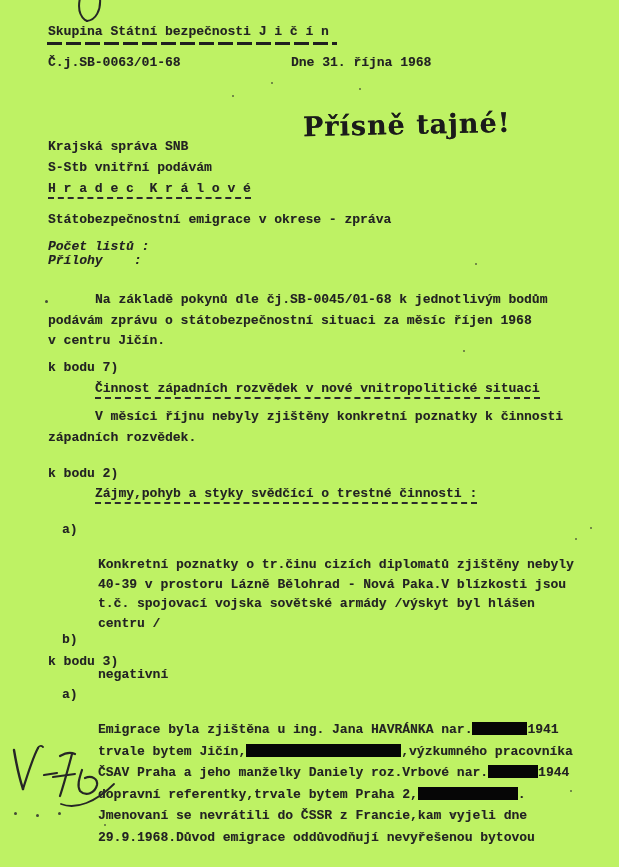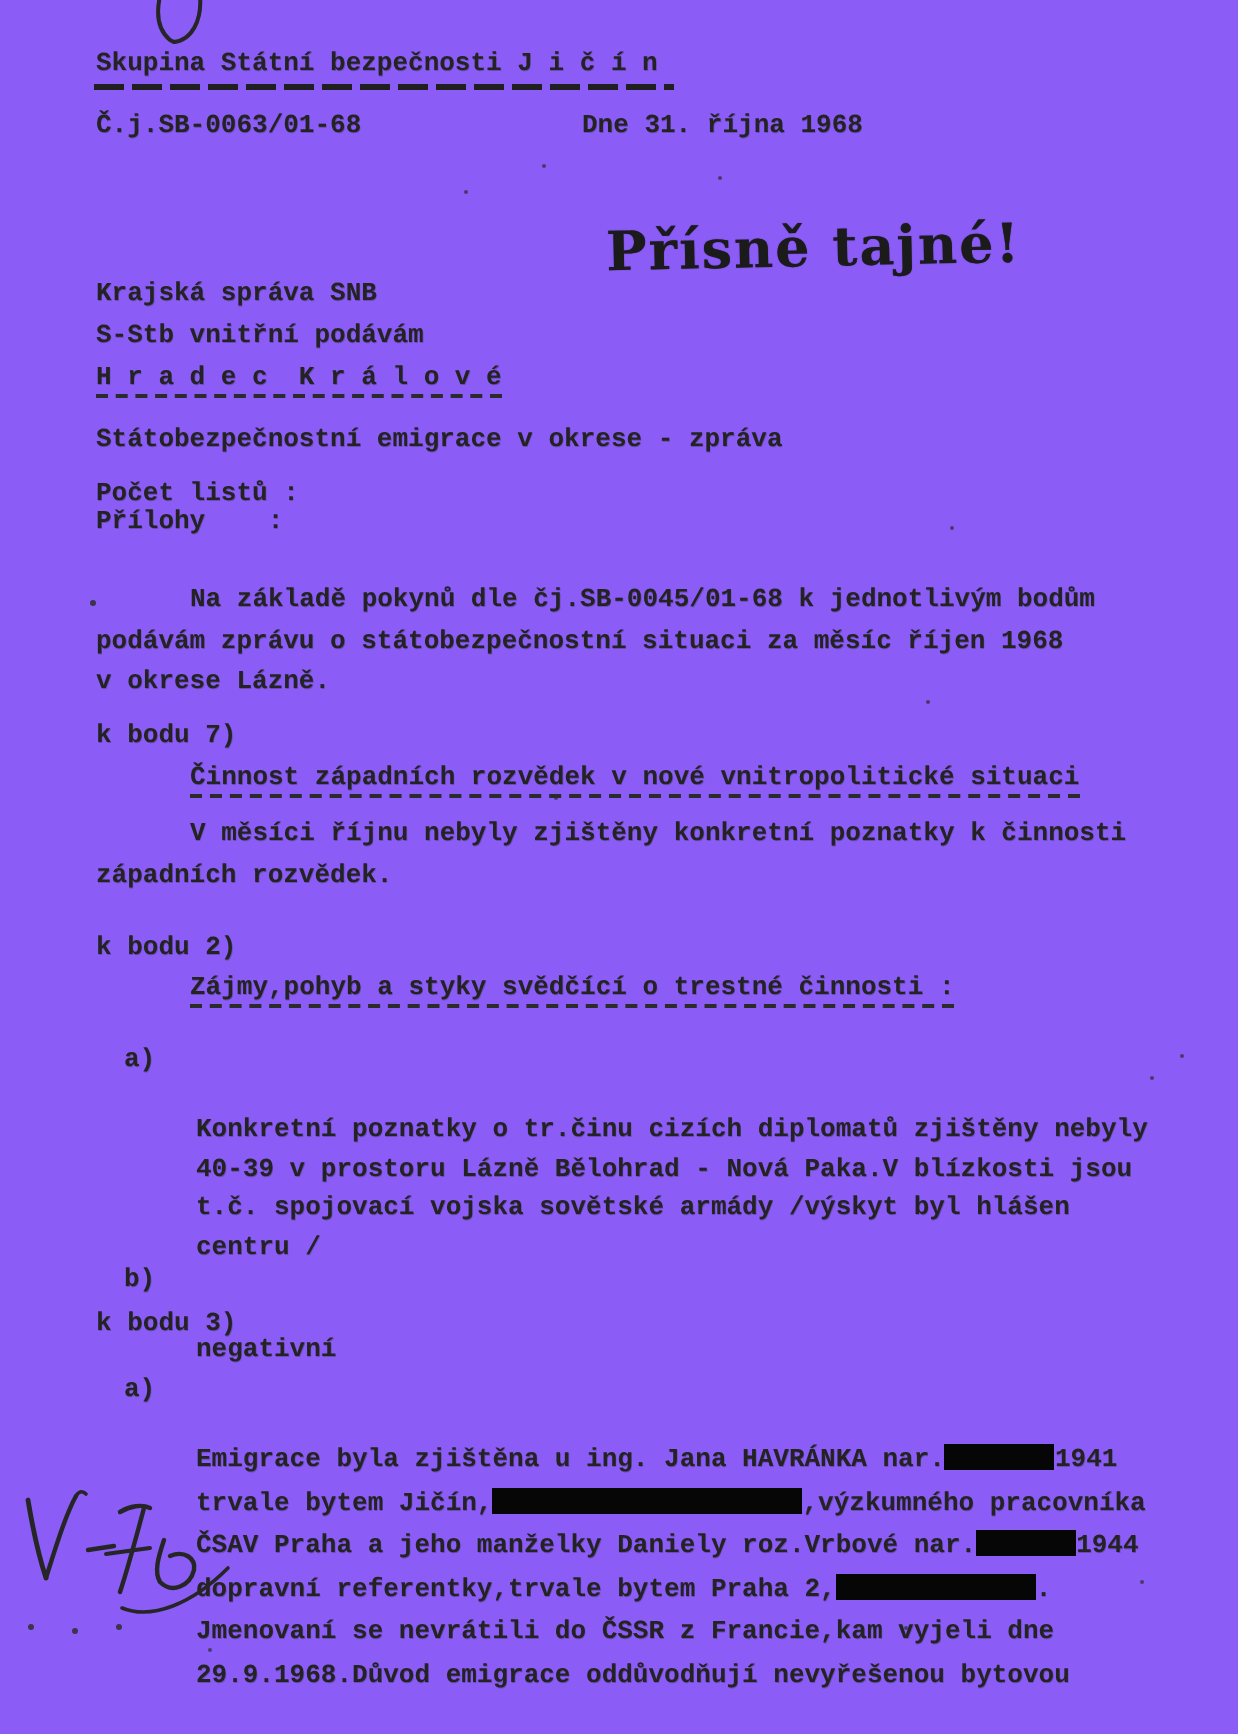--- a/index.html
+++ b/index.html
@@ -1,33 +1,33 @@
 <!DOCTYPE html>
 <html><head>
 <meta charset="utf-8">
 <style>
   html,body{margin:0;padding:0;background:#e8e8e8;}
   #doc{
     position:relative;
     width:619px;height:867px;
-    background:#8b5cf6;
+    background:#bef264;
     overflow:hidden;
     font-family:"Liberation Mono","DejaVu Sans Mono",monospace;
     font-size:13px;
     font-weight:700;
     color:#232323;
     text-shadow:0.3px 0.3px 0 rgba(35,35,35,0.3);
   }
   .abs{position:absolute;}
   .tline{white-space:pre;}
   .lh21{line-height:21px;}
   .lh20{line-height:20.5px;}
   .lh197{line-height:19.7px;}
   .lh215{line-height:21.5px;}
-  .lh14{line-height:14px;}
+  .lh14{line-height:14px;font-style:italic;}
   .indent-first .tline:first-child{text-indent:47px;}
   .rule{
     height:3px;
     background:repeating-linear-gradient(90deg,#202020 0 15px,rgba(0,0,0,0) 15px 19px);
   }
   .u-dash{
     border-bottom:2px dashed #2b2b2b;
     padding-bottom:1px;
   }
   .stamp{
@@ -85,21 +85,21 @@
   <div class="abs tline" style="left:48px;top:212px">Státobezpečnostní emigrace v okrese - zpráva</div>
 
   <div class="abs lh14" style="left:48px;top:240px">
       <div class="tline">Počet listů :</div>
       <div class="tline">Přílohy    :</div>
     </div>
 
   <div class="abs lh20 indent-first" style="left:48px;top:290px">
       <div class="tline">Na základě pokynů dle čj.SB-0045/01-68 k jednotlivým bodům</div>
       <div class="tline">podávám zprávu o státobezpečnostní situaci za měsíc říjen 1968</div>
-      <div class="tline">v okrese Lázně.</div>
+      <div class="tline">v centru Jičín.</div>
     </div>
 
   <div class="abs tline" style="left:48px;top:360px">k bodu 7)</div>
   <div class="abs" style="left:95px;top:381px">
     <span class="u-dash tline">Činnost západních rozvědek v nové vnitropolitické situaci</span>
   </div>
   <div class="abs lh20 indent-first" style="left:48px;top:407px">
       <div class="tline">V měsíci říjnu nebyly zjištěny konkretní poznatky k činnosti</div>
       <div class="tline">západních rozvědek.</div>
     </div>

